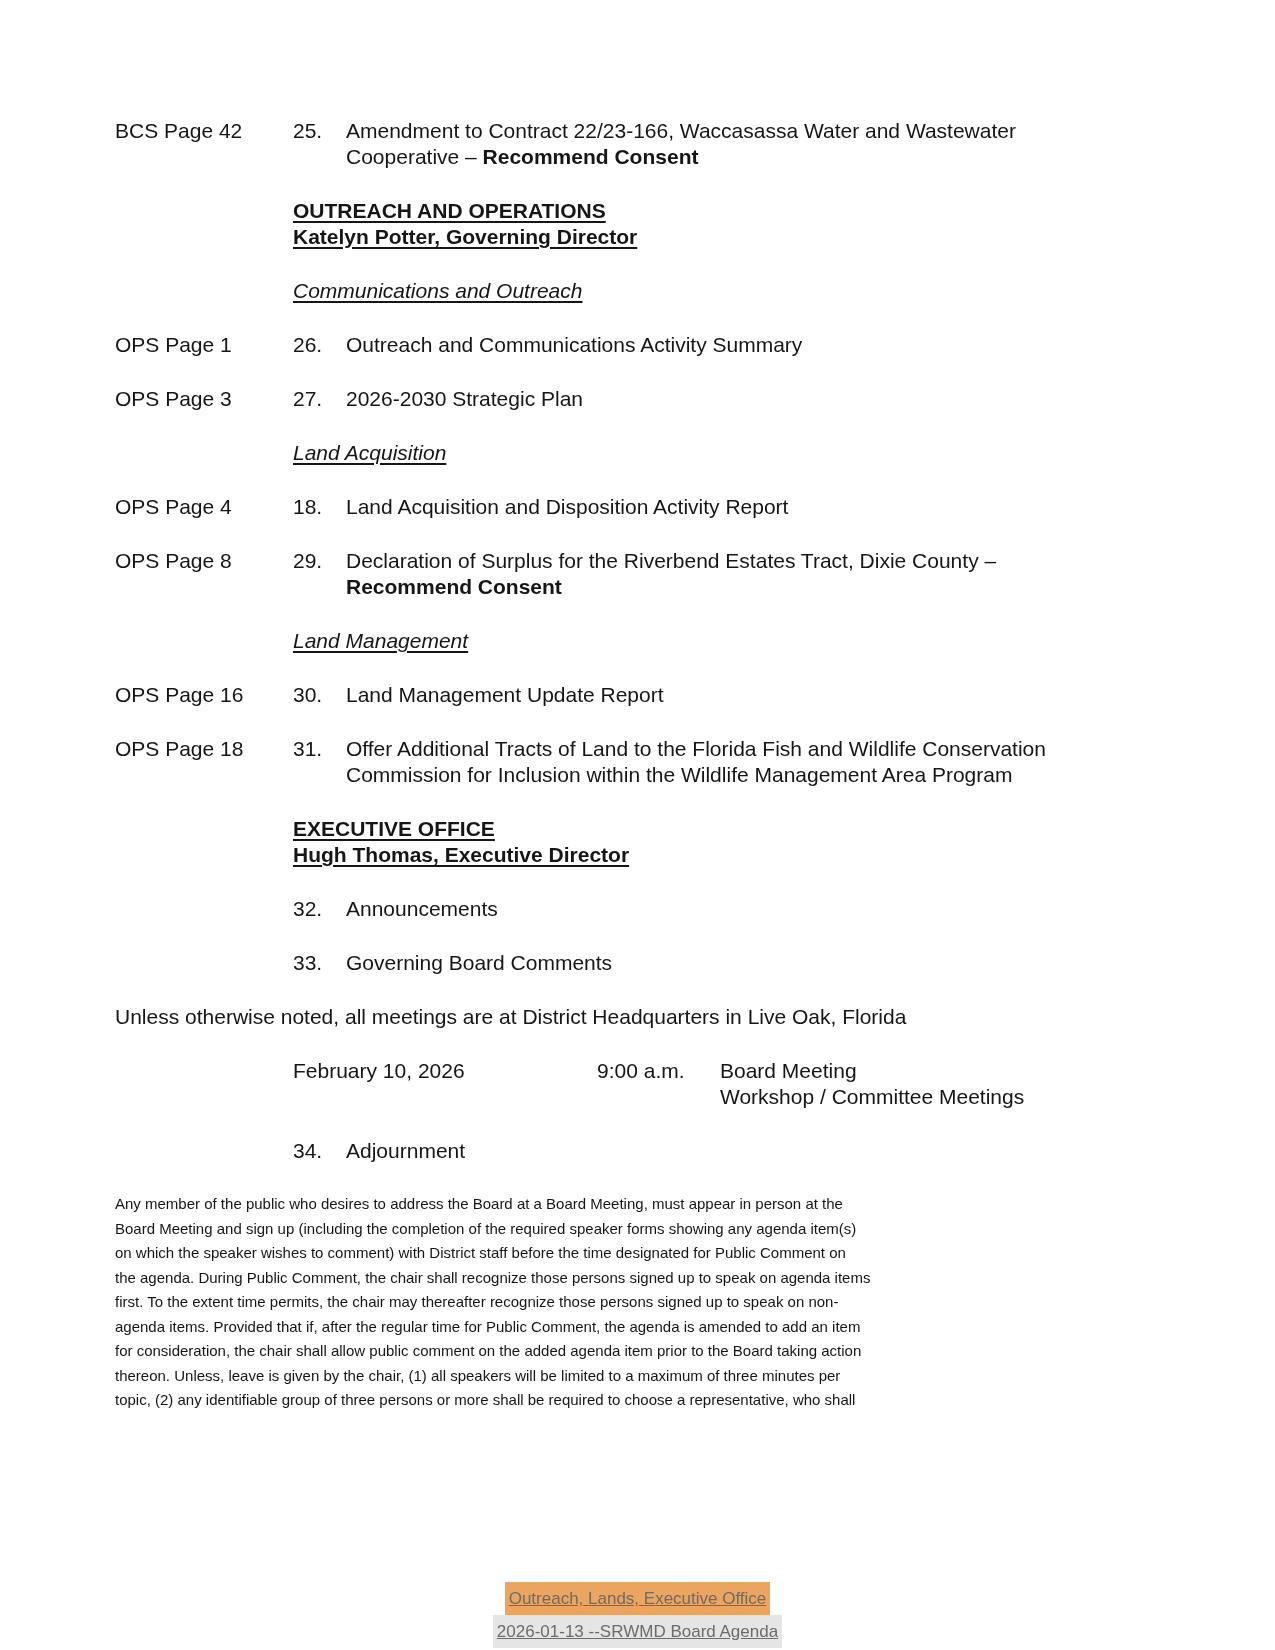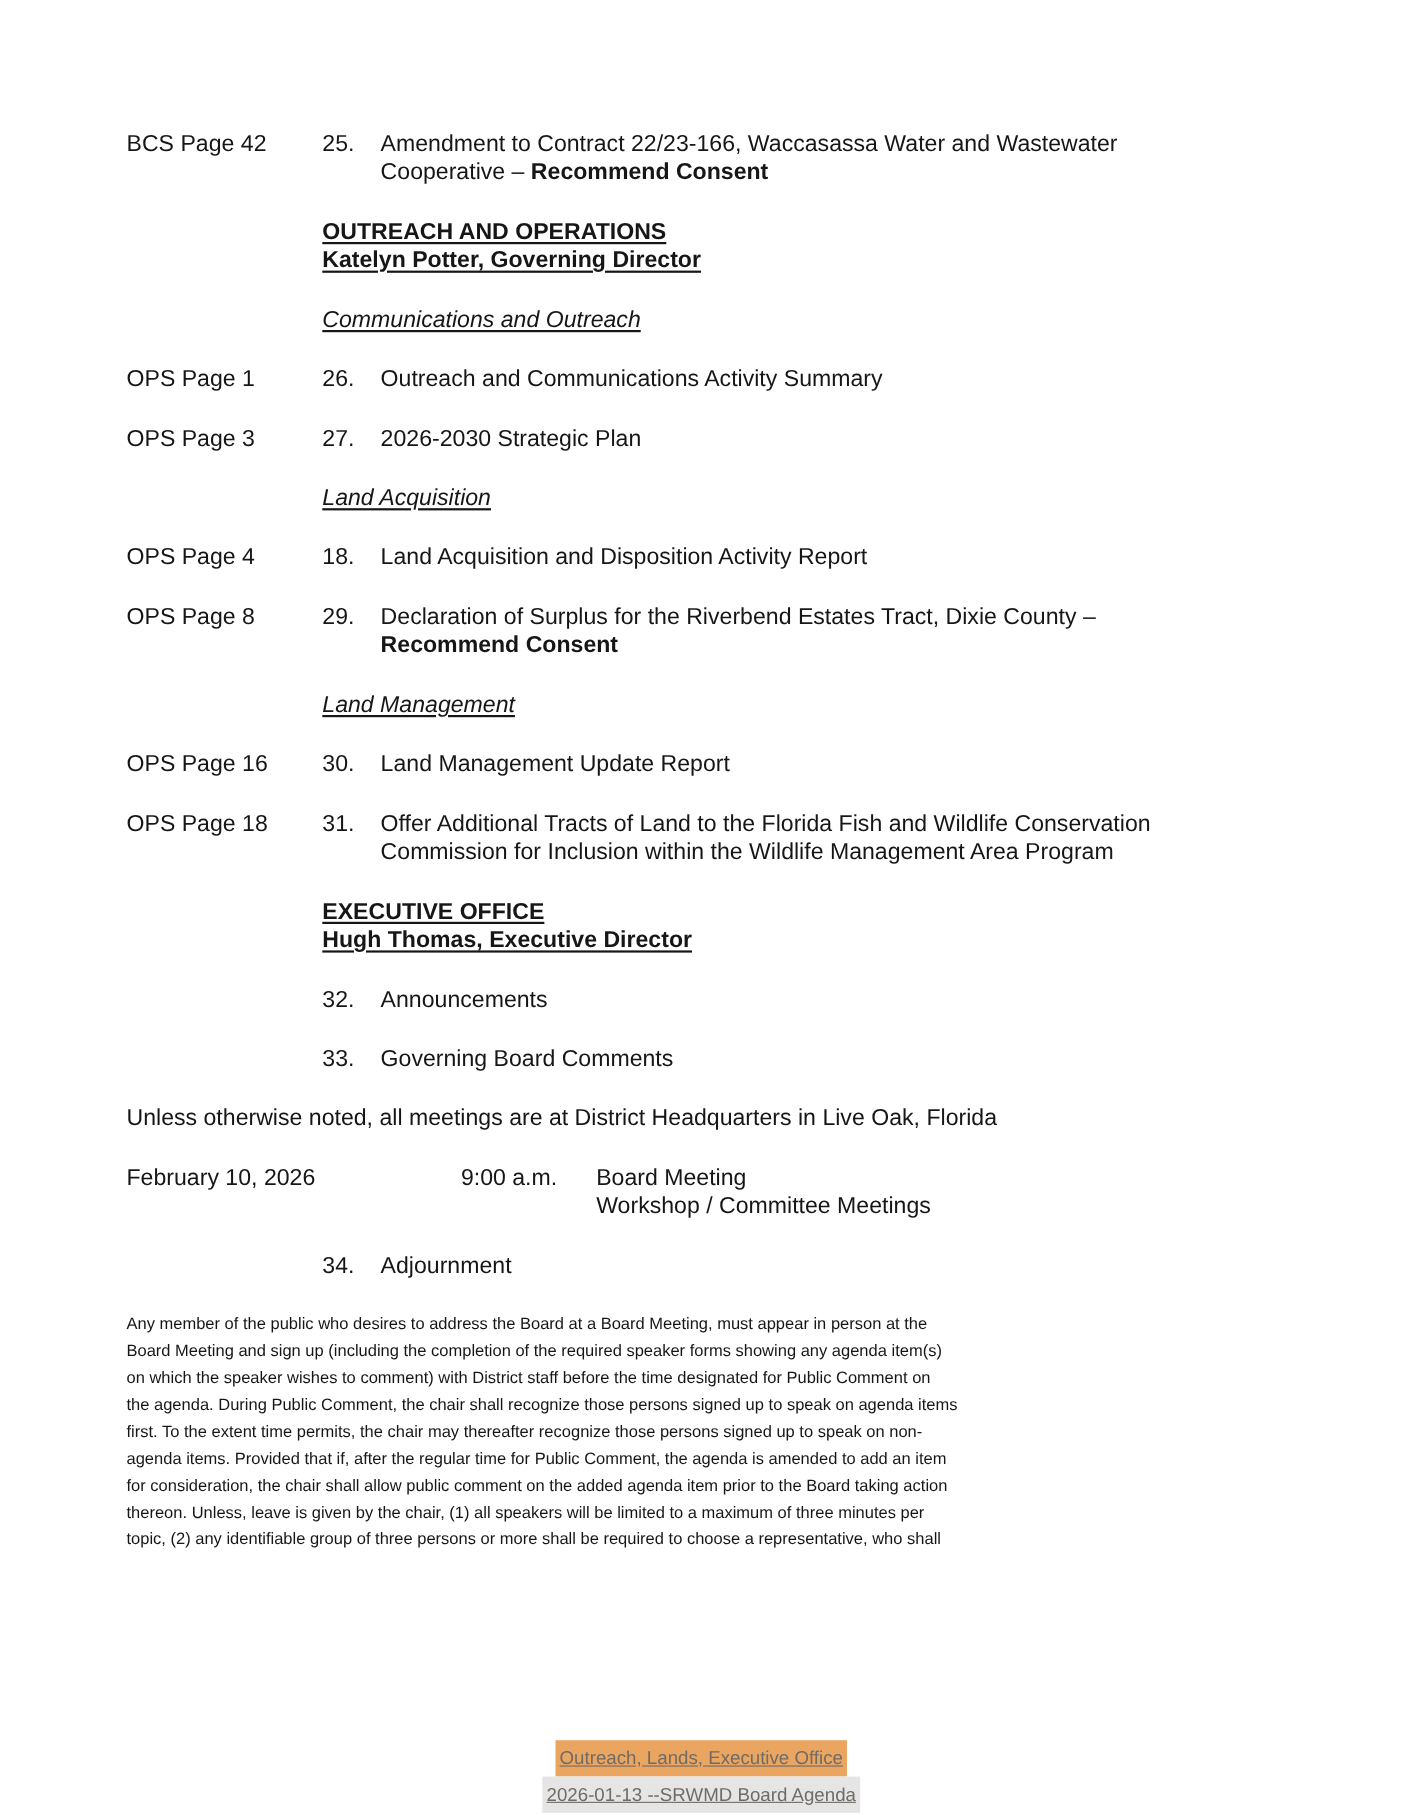--- a/index.html
+++ b/index.html
@@ -39,21 +39,21 @@
   .subheading .line {
     text-decoration: underline;
     text-underline-offset: 3px;
     width: max-content;
   }
 
   
   .note { margin-left: 0; }
 
   
-  .meeting { display: flex; margin-top: 26px; }
+  .meeting { display: flex; margin-left: 178px; margin-top: 26px; }
   .meeting .datecol { width: 304px; flex: none; }
   .meeting .timecol { width: 123px; flex: none; }
   .meeting .titlecol { flex: 1; min-width: 0; }
 
   .italic-note { margin-left: 178px; font-style: italic; }
 
   
   .paragraph {
     font-size: 15px; line-height: 24.5px;
     margin-bottom: 0;

